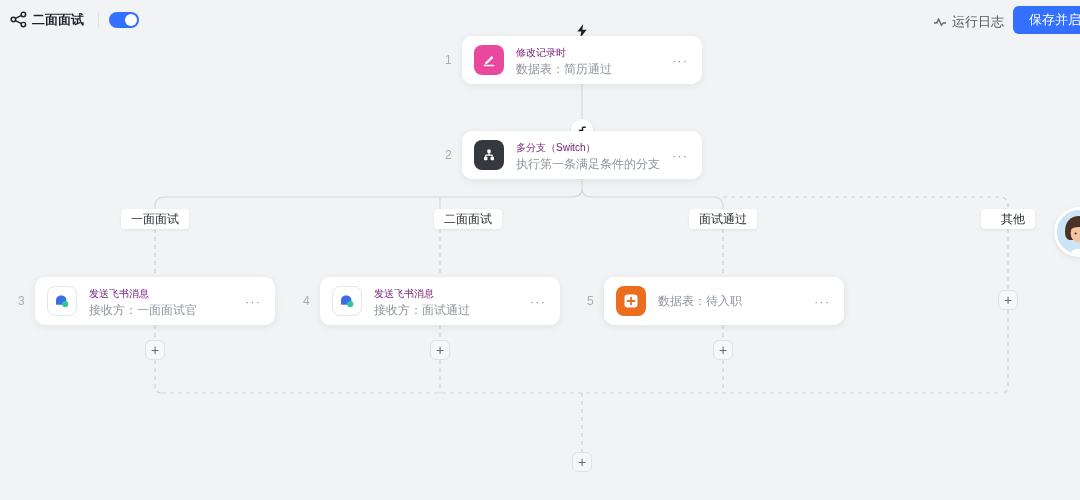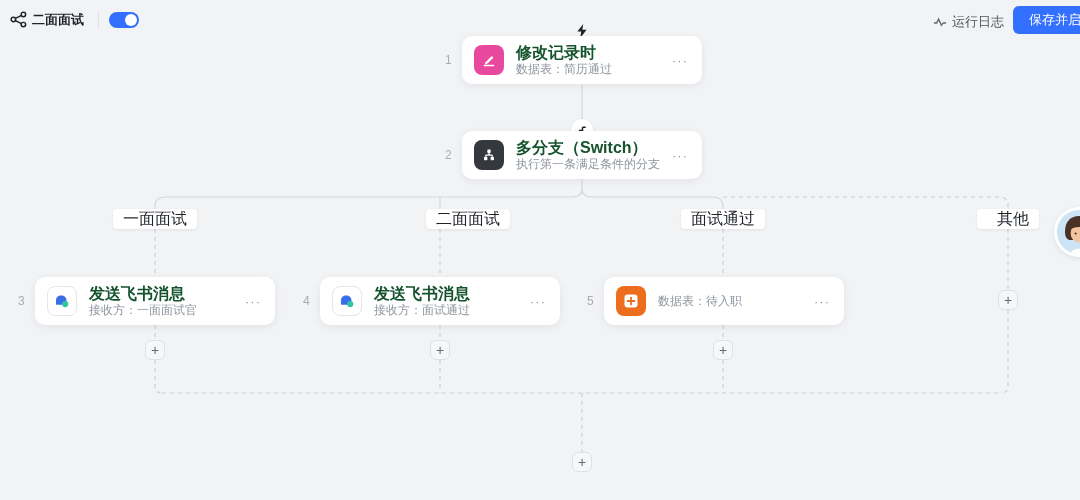--- a/index.html
+++ b/index.html
@@ -22,32 +22,32 @@
   
   .node { position:absolute; width:240px; height:48px; background:#fff; border-radius:10px;
           box-shadow:0 2px 8px rgba(31,35,41,.07); display:flex; align-items:center; padding:0 12px; cursor:pointer; }
   .node-num { position:absolute; left:-17px; top:50%; transform:translateY(-50%); font-size:12px; color:#A9ACB2; }
   .node-icon { width:30px; height:30px; border-radius:8px; flex:0 0 auto; display:flex; align-items:center; justify-content:center; }
   .icon-pink { background:#E8489E; }
   .icon-dark { background:#35383F; }
   .icon-orange { background:#ED6D1E; }
   .icon-app { background:#fff; border:1px solid #E4E6EA; }
   .node-text { margin-left:12px; flex:1 1 auto; min-width:0; }
-  .node-title { font-size:16px; font-weight:700; color:#14532d; line-height:17px; white-space:nowrap; }
+  .node-title { font-size:10px; font-weight:400; color:#701a75; line-height:17px; white-space:nowrap; }
   .node-sub { font-size:12px; color:#8F959E; line-height:16px; white-space:nowrap; }
   .node-menu { flex:0 0 auto; font-size:13px; color:#8F959E; letter-spacing:1px; padding:2px 2px; cursor:pointer; }
 
   
   .bolt-badge { position:absolute; left:573px; top:22px; width:18px; height:18px; display:flex; align-items:center; justify-content:center; }
   .branch-badge { position:absolute; left:571px; top:119px; width:22px; height:22px; border-radius:50%; background:#fff;
                   box-shadow:0 1px 3px rgba(31,35,41,.12); display:flex; align-items:center; justify-content:center; }
 
   
   .branch-label { position:absolute; top:209px; transform:translateX(-50%); height:20px; padding:0 10px; background:#fff;
-                  border-radius:4px; box-shadow:0 1px 3px rgba(31,35,41,.08); font-size:16px; color:#1F2329;
+                  border-radius:4px; box-shadow:0 1px 3px rgba(31,35,41,.08); font-size:12px; color:#1F2329;
                   display:flex; align-items:center; white-space:nowrap; cursor:pointer; }
 
   
   .plus-btn { position:absolute; width:20px; height:20px; transform:translate(-50%,-50%); background:#F6F7F9;
               border:1px solid #DFE1E5; border-radius:6px; color:#646A73; font-size:14px; line-height:1;
               display:flex; align-items:center; justify-content:center; cursor:pointer; }
 
   
   .avatar { position:absolute; right:-21px; top:210px; width:44px; height:44px; border-radius:50%; overflow:hidden;
             background:#CDE3F6; box-shadow:0 0 0 3px #fff, 0 2px 8px rgba(31,35,41,.18); cursor:pointer; }

